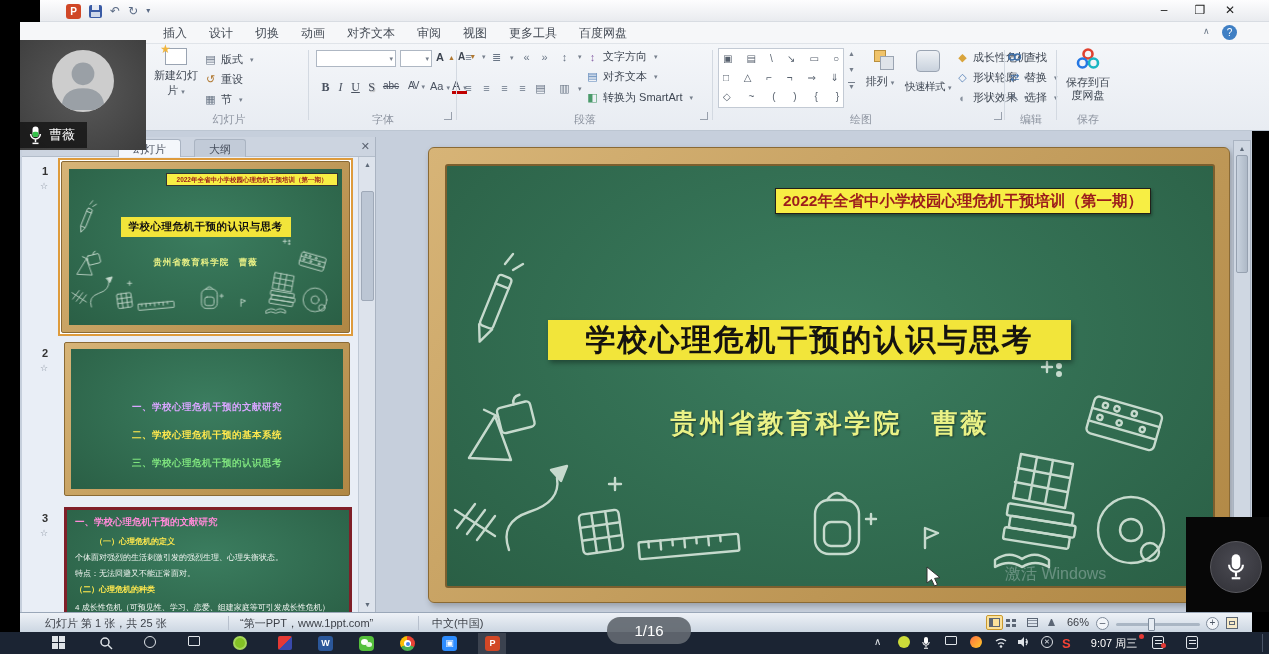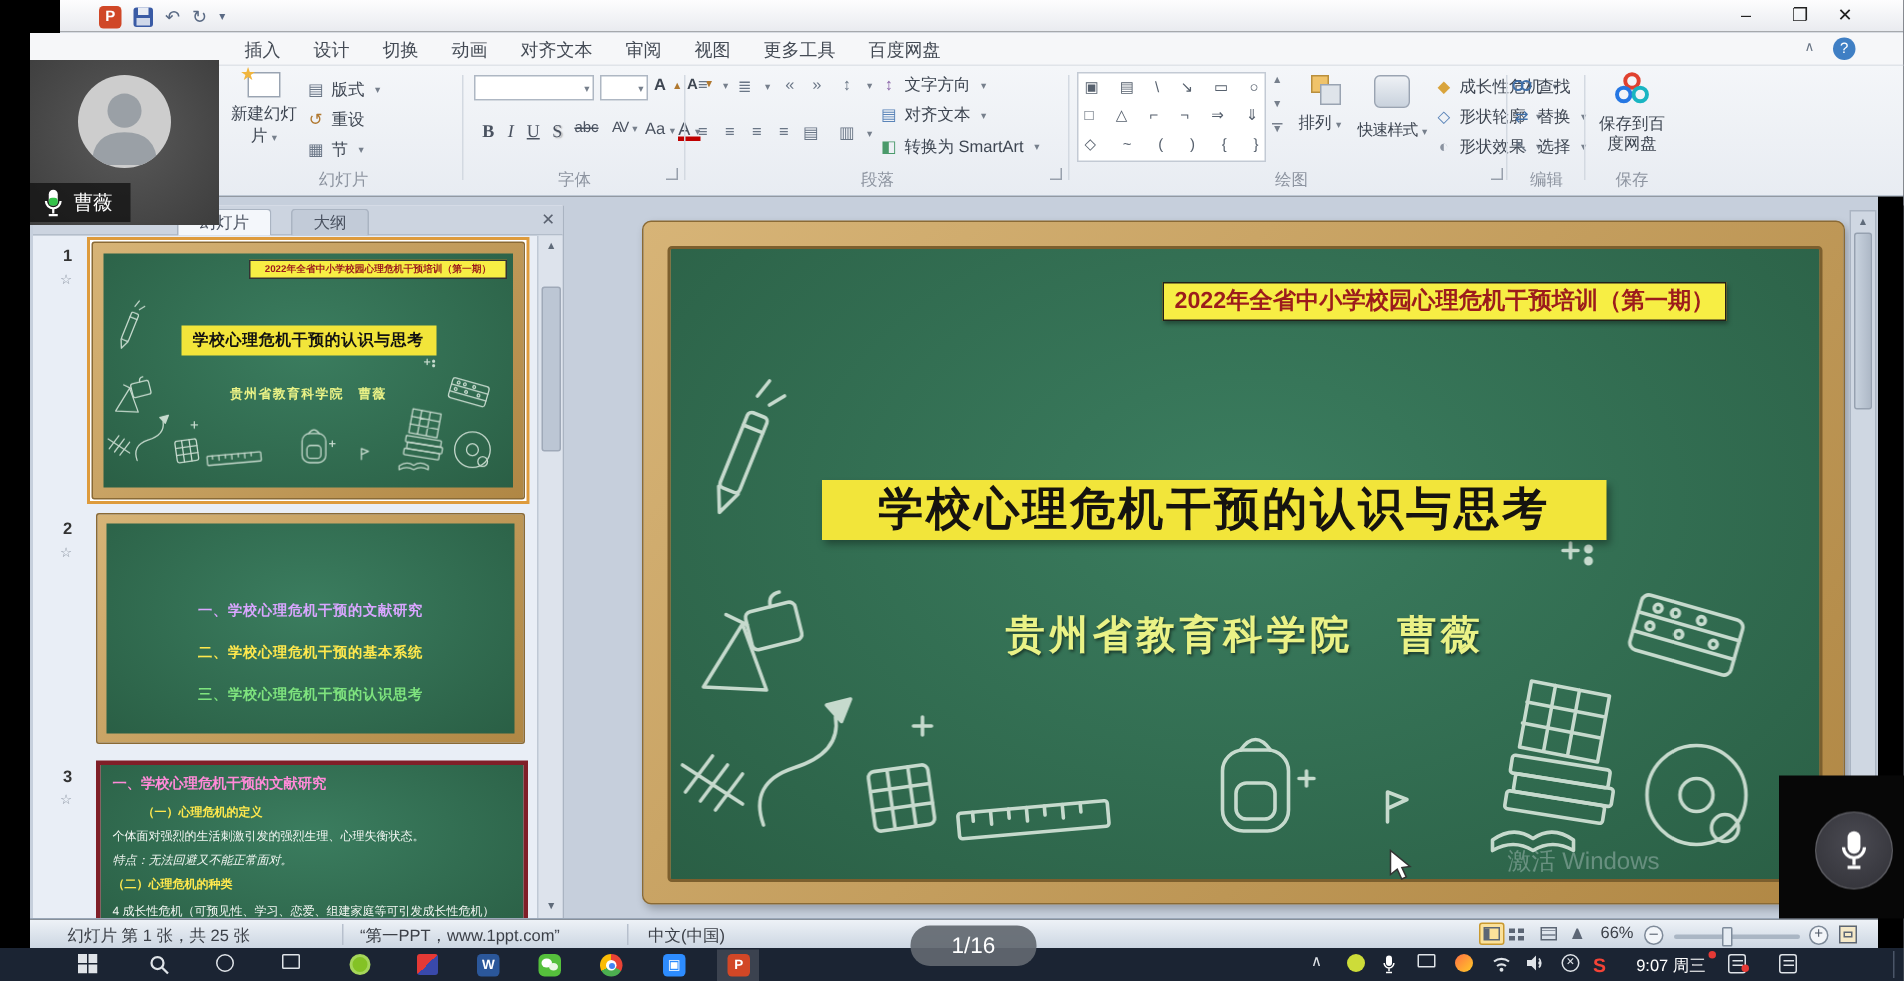--- a/index.html
+++ b/index.html
@@ -418,21 +418,21 @@
       <div class="t2-item" style="top: 108px; color: rgb(126, 227, 126);">三、学校心理危机干预的认识思考</div>
     </div>
   </div>
 
   <span class="thumb-num" style="left:20px;top:375px">3</span>
   <span class="thumb-star" style="left:18px;top:391px">☆</span>
   <div class="abs board" style="left:42px;top:370px;width:288px;height:120px;border:3px solid #801f28">
     <div class="t3-line" style="top: 6px; font-weight: bold; font-size: 9.5px; color: rgb(255, 138, 216);">一、学校心理危机干预的文献研究</div>
     <div class="t3-line" style="top: 26px; font-weight: bold; color: rgb(255, 232, 77); margin-left: 20px;">（一）心理危机的定义</div>
     <div class="t3-line" style="top: 42px; color: rgb(242, 246, 242);">个体面对强烈的生活刺激引发的强烈生理、心理失衡状态。</div>
-    <div class="t3-line" style="top: 58px; color: rgb(242, 246, 242); font-style: italic;">特点：无法回避又不能正常面对。</div>
+    <div class="t3-line" style="top: 58px; color: rgb(242, 246, 242);">特点：无法回避又不能正常面对。</div>
     <div class="t3-line" style="top: 74px; font-weight: bold; color: rgb(255, 232, 77);">（二）心理危机的种类</div>
     <div class="t3-line" style="top: 92px; color: rgb(242, 246, 242);">4 成长性危机（可预见性、学习、恋爱、组建家庭等可引发成长性危机）</div>
   </div>
 
   <div class="pscroll">
     <span class="sarrow" style="top:0">▲</span>
     <div class="pthumbbar"></div>
     <span class="sarrow" style="bottom:0">▼</span>
   </div>
 </div>

